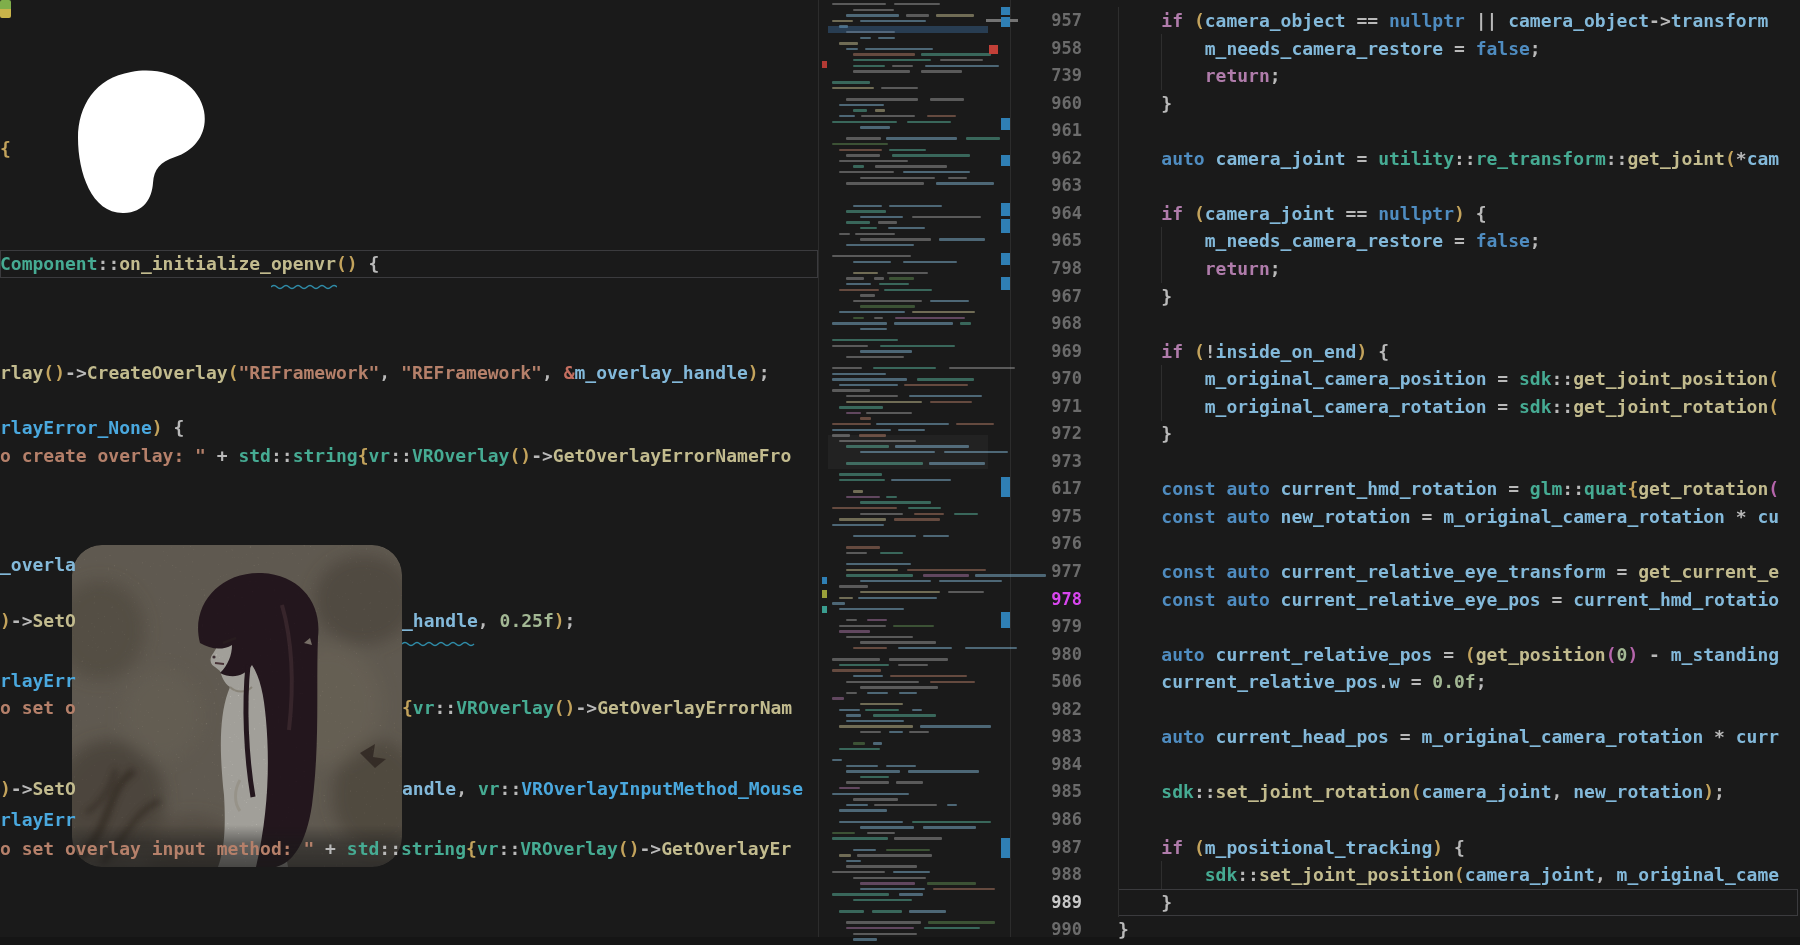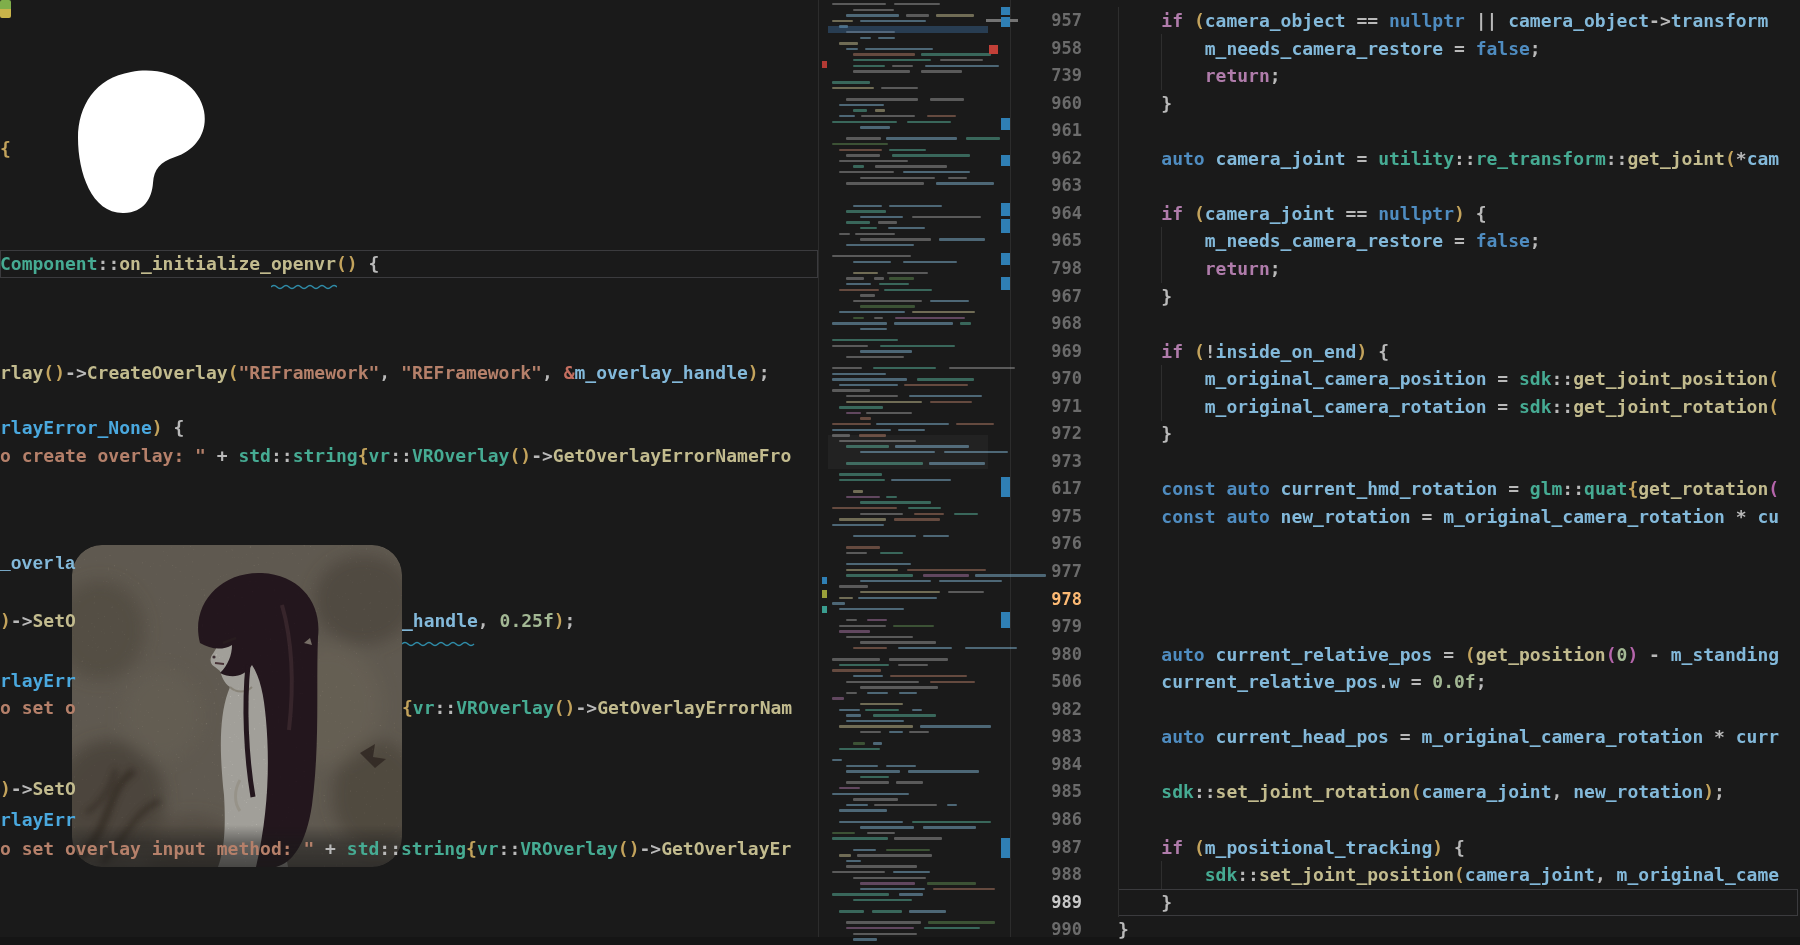--- a/index.html
+++ b/index.html
@@ -99,27 +99,28 @@
       <rect width="330" height="322" filter="url(#grain)" opacity="0.32"></rect>
     </svg>
   </div>
 
   <div id="bottom-strip" style="top: 937px; height: 8px; background: rgb(21, 21, 21);"></div>
 <div class="code-line" style="left: 0px; top: 135px;"><span style="color: rgb(195, 163, 92);">{</span></div>
     <div class="code-line" style="left: 0px; top: 250px;"><span style="color: rgb(70, 171, 147);">Component</span><span style="color: rgb(185, 185, 185);">::</span><span style="color: rgb(194, 187, 142);">on_initialize_openvr</span><span style="color: rgb(195, 163, 92);">()</span><span style="color: rgb(185, 185, 185);"> {</span></div>
     <div class="code-line" style="left: 0px; top: 359px;"><span style="color: rgb(194, 187, 142);">rlay</span><span style="color: rgb(195, 163, 92);">()</span><span style="color: rgb(185, 185, 185);">-&gt;</span><span style="color: rgb(194, 187, 142);">CreateOverlay</span><span style="color: rgb(195, 163, 92);">(</span><span style="color: rgb(181, 128, 106);">"REFramework"</span><span style="color: rgb(185, 185, 185);">, </span><span style="color: rgb(181, 128, 106);">"REFramework"</span><span style="color: rgb(185, 185, 185);">, </span><span style="color: rgb(196, 111, 96);">&amp;</span><span style="color: rgb(131, 185, 218);">m_overlay_handle</span><span style="color: rgb(195, 163, 92);">)</span><span style="color: rgb(185, 185, 185);">;</span></div>
     <div class="code-line" style="left: 0px; top: 414px;"><span style="color: rgb(74, 168, 222);">rlayError_None</span><span style="color: rgb(195, 163, 92);">) </span><span style="color: rgb(185, 185, 185);">{</span></div>
     <div class="code-line" style="left: 0px; top: 442px;"><span style="color: rgb(181, 128, 106);">o create overlay: " </span><span style="color: rgb(185, 185, 185);">+ </span><span style="color: rgb(70, 171, 147);">std</span><span style="color: rgb(185, 185, 185);">::</span><span style="color: rgb(70, 171, 147);">string</span><span style="color: rgb(195, 163, 92);">{</span><span style="color: rgb(70, 171, 147);">vr</span><span style="color: rgb(185, 185, 185);">::</span><span style="color: rgb(70, 171, 147);">VROverlay</span><span style="color: rgb(195, 163, 92);">()</span><span style="color: rgb(185, 185, 185);">-&gt;</span><span style="color: rgb(194, 187, 142);">GetOverlayErrorNameFro</span></div>
-    <div class="code-line" style="left: 0px; top: 551px; font-family: Liberation Mono, monospace;"><span style="color: rgb(131, 185, 218);">_overla</span></div>
+    <div class="code-line" style="left: 0px; top: 551px;"><span style="color: rgb(131, 185, 218);">_overla</span></div>
     <div class="code-line" style="left: 0px; top: 607px;"><span style="color: rgb(195, 163, 92);">)</span><span style="color: rgb(185, 185, 185);">-&gt;</span><span style="color: rgb(194, 187, 142);">SetO</span></div>
     <div class="code-line" style="left: 402px; top: 607px;"><span style="color: rgb(131, 185, 218);">_handle</span><span style="color: rgb(185, 185, 185);">, </span><span style="color: rgb(163, 184, 148);">0.25f</span><span style="color: rgb(195, 163, 92);">)</span><span style="color: rgb(185, 185, 185);">;</span></div>
     <div class="code-line" style="left: 0px; top: 667px;"><span style="color: rgb(74, 168, 222);">rlayErr</span></div>
     <div class="code-line" style="left: 0px; top: 694px;"><span style="color: rgb(181, 128, 106);">o set o</span></div>
     <div class="code-line" style="left: 402px; top: 694px;"><span style="color: rgb(195, 163, 92);">{</span><span style="color: rgb(70, 171, 147);">vr</span><span style="color: rgb(185, 185, 185);">::</span><span style="color: rgb(70, 171, 147);">VROverlay</span><span style="color: rgb(195, 163, 92);">()</span><span style="color: rgb(185, 185, 185);">-&gt;</span><span style="color: rgb(194, 187, 142);">GetOverlayErrorNam</span></div>
     <div class="code-line" style="left: 0px; top: 775px;"><span style="color: rgb(195, 163, 92);">)</span><span style="color: rgb(185, 185, 185);">-&gt;</span><span style="color: rgb(194, 187, 142);">SetO</span></div>
+    <div class="code-line" style="left: 402px; top: 775px;"><span style="color: rgb(131, 185, 218);">andle</span><span style="color: rgb(185, 185, 185);">, </span><span style="color: rgb(70, 171, 147);">vr</span><span style="color: rgb(185, 185, 185);">::</span><span style="color: rgb(74, 168, 222);">VROverlayInputMethod_Mouse</span></div>
     <div class="code-line" style="left: 0px; top: 806px;"><span style="color: rgb(74, 168, 222);">rlayErr</span></div>
     <div class="code-line" style="left: 0px; top: 835px;"><span style="color: rgb(181, 128, 106);">o set overlay input method: " </span><span style="color: rgb(185, 185, 185);">+ </span><span style="color: rgb(70, 171, 147);">std</span><span style="color: rgb(185, 185, 185);">::</span><span style="color: rgb(70, 171, 147);">string</span><span style="color: rgb(195, 163, 92);">{</span><span style="color: rgb(70, 171, 147);">vr</span><span style="color: rgb(185, 185, 185);">::</span><span style="color: rgb(70, 171, 147);">VROverlay</span><span style="color: rgb(195, 163, 92);">()</span><span style="color: rgb(185, 185, 185);">-&gt;</span><span style="color: rgb(194, 187, 142);">GetOverlayEr</span></div>
     <div class="squiggle" style="left: 271px; top: 275px; width: 66px;"><svg width="66" height="6">
      <path d="M0 3 Q 3 0 6 3 Q 9 6 12 3 Q 15 0 18 3 Q 21 6 24 3 Q 27 0 30 3 Q 33 6 36 3 Q 39 0 42 3 Q 45 6 48 3 Q 51 0 54 3 Q 57 6 60 3 Q 63 0 66 3" stroke="#2f8ca8" stroke-width="1.4" fill="none"></path>
       </svg></div>
     <div class="squiggle" style="left: 402px; top: 632px; width: 77px;"><svg width="77" height="6">
      <path d="M0 3 Q 3 0 6 3 Q 9 6 12 3 Q 15 0 18 3 Q 21 6 24 3 Q 27 0 30 3 Q 33 6 36 3 Q 39 0 42 3 Q 45 6 48 3 Q 51 0 54 3 Q 57 6 60 3 Q 63 0 66 3 Q 69 6 72 3" stroke="#2f8ca8" stroke-width="1.4" fill="none"></path>
       </svg></div>
     <div style="left: 805px; top: 780px; width: 11px; height: 18px; border-radius: 2px; overflow: hidden;">
       <div style="height:9px;background:#7fae4a"></div>
@@ -430,21 +431,23 @@
     <div class="code-line" style="left: 1118px; top: 392.7px;"><span>        </span><span style="color: rgb(131, 185, 218);">m_original_camera_rotation </span><span style="color: rgb(185, 185, 185);">= </span><span style="color: rgb(70, 171, 147);">sdk</span><span style="color: rgb(185, 185, 185);">::</span><span style="color: rgb(194, 187, 142);">get_joint_rotation</span><span style="color: rgb(195, 163, 92);">(</span></div>
     <div class="lineno" style="left: 1012px; top: 420.25px; color: rgb(107, 107, 107);">972</div>
     <div class="code-line" style="left: 1118px; top: 420.25px;"><span>    </span><span style="color: rgb(185, 185, 185);">}</span></div>
     <div class="lineno" style="left: 1012px; top: 447.8px; color: rgb(107, 107, 107);">973</div>
     <div class="lineno" style="left: 1012px; top: 475.35px; color: rgb(107, 107, 107);">617</div>
     <div class="code-line" style="left: 1118px; top: 475.35px;"><span>    </span><span style="color: rgb(79, 140, 192);">const auto </span><span style="color: rgb(131, 185, 218);">current_hmd_rotation </span><span style="color: rgb(185, 185, 185);">= </span><span style="color: rgb(70, 171, 147);">glm</span><span style="color: rgb(185, 185, 185);">::</span><span style="color: rgb(70, 171, 147);">quat</span><span style="color: rgb(195, 163, 92);">{</span><span style="color: rgb(194, 187, 142);">get_rotation</span><span style="color: rgb(181, 101, 171);">(</span></div>
     <div class="lineno" style="left: 1012px; top: 502.9px; color: rgb(107, 107, 107);">975</div>
     <div class="code-line" style="left: 1118px; top: 502.9px;"><span>    </span><span style="color: rgb(79, 140, 192);">const auto </span><span style="color: rgb(131, 185, 218);">new_rotation </span><span style="color: rgb(185, 185, 185);">= </span><span style="color: rgb(131, 185, 218);">m_original_camera_rotation </span><span style="color: rgb(185, 185, 185);">* </span><span style="color: rgb(131, 185, 218);">cu</span></div>
     <div class="lineno" style="left: 1012px; top: 530.45px; color: rgb(107, 107, 107);">976</div>
     <div class="lineno" style="left: 1012px; top: 558px; color: rgb(107, 107, 107);">977</div>
-    <div class="lineno" style="left: 1012px; top: 585.55px; color: #fdba74;">978</div>
+    <div class="code-line" style="left: 1118px; top: 558px;"><span>    </span><span style="color: rgb(79, 140, 192);">const auto </span><span style="color: rgb(131, 185, 218);">current_relative_eye_transform </span><span style="color: rgb(185, 185, 185);">= </span><span style="color: rgb(194, 187, 142);">get_current_e</span></div>
+    <div class="lineno" style="left: 1012px; top: 585.55px; color: #d946ef;">978</div>
+    <div class="code-line" style="left: 1118px; top: 585.55px;"><span>    </span><span style="color: rgb(79, 140, 192);">const auto </span><span style="color: rgb(131, 185, 218);">current_relative_eye_pos </span><span style="color: rgb(185, 185, 185);">= </span><span style="color: rgb(131, 185, 218);">current_hmd_rotatio</span></div>
     <div class="lineno" style="left: 1012px; top: 613.1px; color: rgb(107, 107, 107);">979</div>
     <div class="lineno" style="left: 1012px; top: 640.65px; color: rgb(107, 107, 107);">980</div>
     <div class="code-line" style="left: 1118px; top: 640.65px;"><span>    </span><span style="color: rgb(79, 140, 192);">auto </span><span style="color: rgb(131, 185, 218);">current_relative_pos </span><span style="color: rgb(185, 185, 185);">= </span><span style="color: rgb(195, 163, 92);">(</span><span style="color: rgb(194, 187, 142);">get_position</span><span style="color: rgb(181, 101, 171);">(</span><span style="color: rgb(163, 184, 148);">0</span><span style="color: rgb(181, 101, 171);">) </span><span style="color: rgb(185, 185, 185);">- </span><span style="color: rgb(131, 185, 218);">m_standing</span></div>
     <div class="lineno" style="left: 1012px; top: 668.2px; color: rgb(107, 107, 107);">506</div>
     <div class="code-line" style="left: 1118px; top: 668.2px;"><span>    </span><span style="color: rgb(131, 185, 218);">current_relative_pos</span><span style="color: rgb(185, 185, 185);">.</span><span style="color: rgb(131, 185, 218);">w </span><span style="color: rgb(185, 185, 185);">= </span><span style="color: rgb(163, 184, 148);">0.0f</span><span style="color: rgb(185, 185, 185);">;</span></div>
     <div class="lineno" style="left: 1012px; top: 695.75px; color: rgb(107, 107, 107);">982</div>
     <div class="lineno" style="left: 1012px; top: 723.3px; color: rgb(107, 107, 107);">983</div>
     <div class="code-line" style="left: 1118px; top: 723.3px;"><span>    </span><span style="color: rgb(79, 140, 192);">auto </span><span style="color: rgb(131, 185, 218);">current_head_pos </span><span style="color: rgb(185, 185, 185);">= </span><span style="color: rgb(131, 185, 218);">m_original_camera_rotation </span><span style="color: rgb(185, 185, 185);">* </span><span style="color: rgb(131, 185, 218);">curr</span></div>
     <div class="lineno" style="left: 1012px; top: 750.85px; color: rgb(107, 107, 107);">984</div>
     <div class="lineno" style="left: 1012px; top: 778.4px; color: rgb(107, 107, 107);">985</div>

